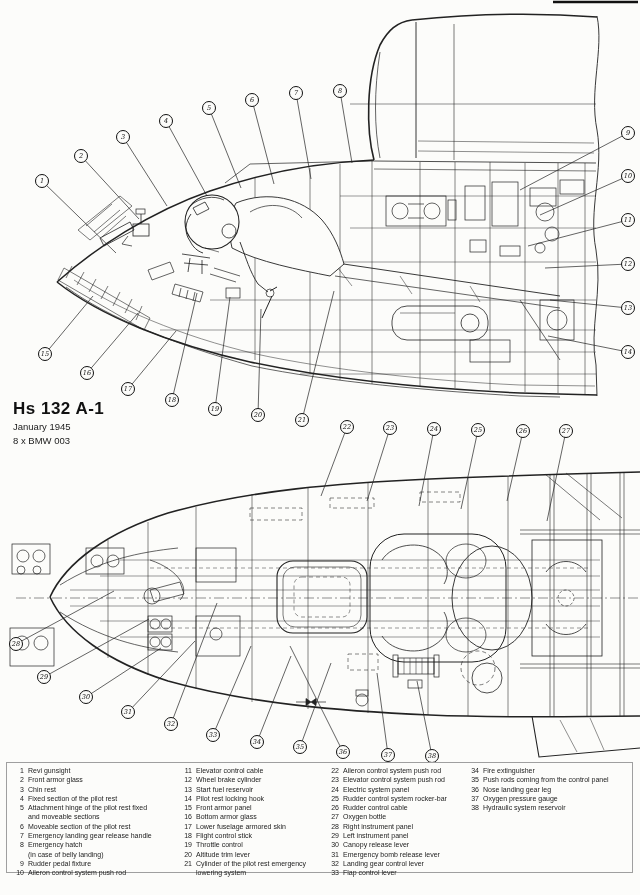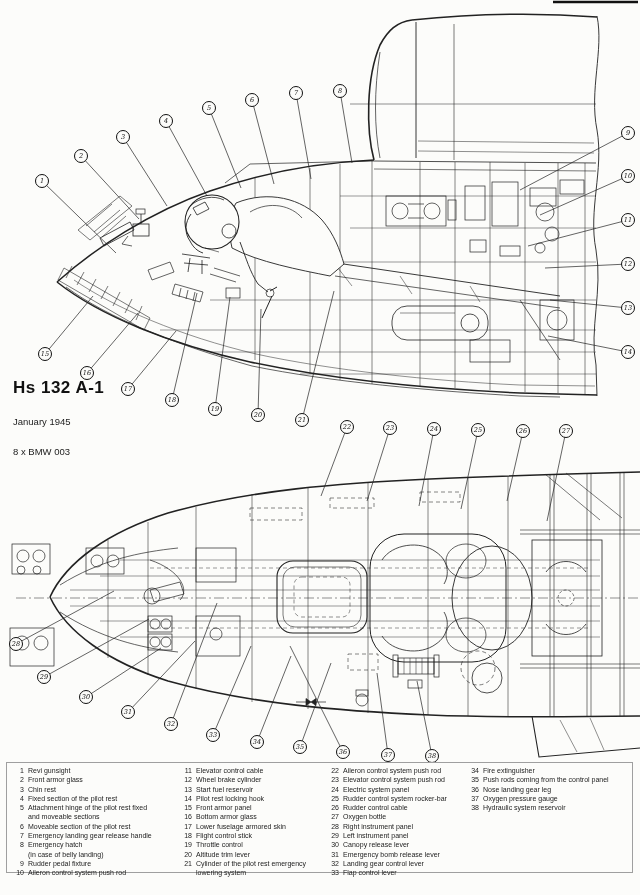--- a/index.html
+++ b/index.html
@@ -2,26 +2,26 @@
 <html><head>
 <meta charset="utf-8">
 <style>
   html,body{margin:0;padding:0;background:#e8e8e8;}
   #page{
     position:relative;width:640px;height:895px;background:#fcfcfa;
     font-family:"Liberation Sans",sans-serif;color:#1a1a1a;overflow:hidden;
     margin:0 auto;
   }
   svg{position:absolute;left:0;top:0;}
-  .title-block{position:absolute;left:13px;top:378px;}
+  .title-block{position:absolute;left:13px;top:399px;}
   .title-block h1{
     margin:0;font-size:17px;font-weight:bold;letter-spacing:.5px;
     font-family:"Liberation Sans",sans-serif;color:#111;
   }
-  .title-block .sub{font-size:9.5px;line-height:12px;color:#222;margin-top:18px;}
+  .title-block .sub{font-size:9.5px;line-height:12px;color:#222;margin-top:2px;}
   .legend{
     position:absolute;left:6px;top:762px;width:627px;height:111px;
     border:1px solid #9f9f9f;box-sizing:border-box;
     display:flex;align-items:flex-start;padding:3px 0 0 2px;
   }
   .legend-col{display:flex;flex-direction:column;}
   .legend-col:nth-child(1){width:168px;}
   .legend-col:nth-child(2){width:147px;}
   .legend-col:nth-child(3){width:140px;}
   .legend-col:nth-child(4){width:168px;}

